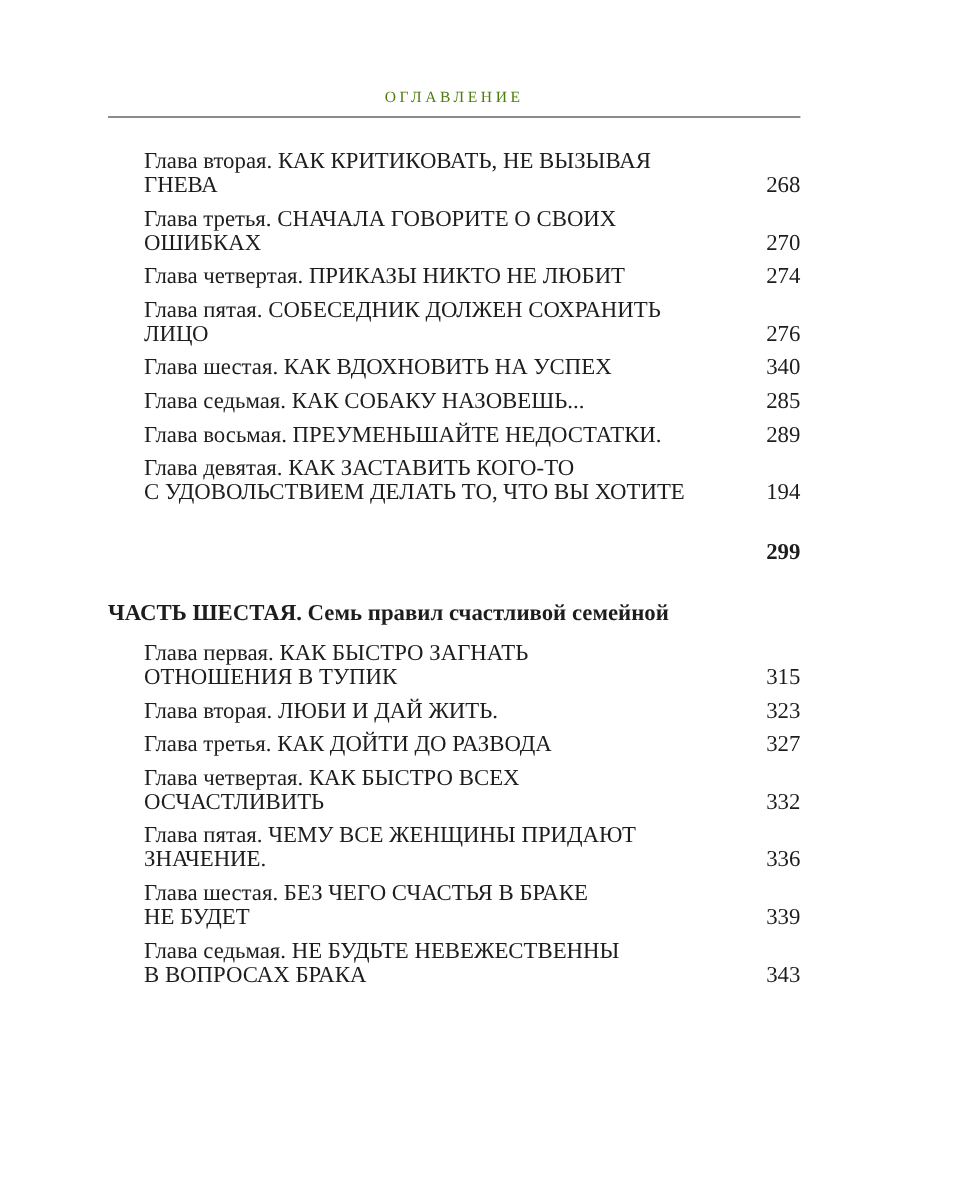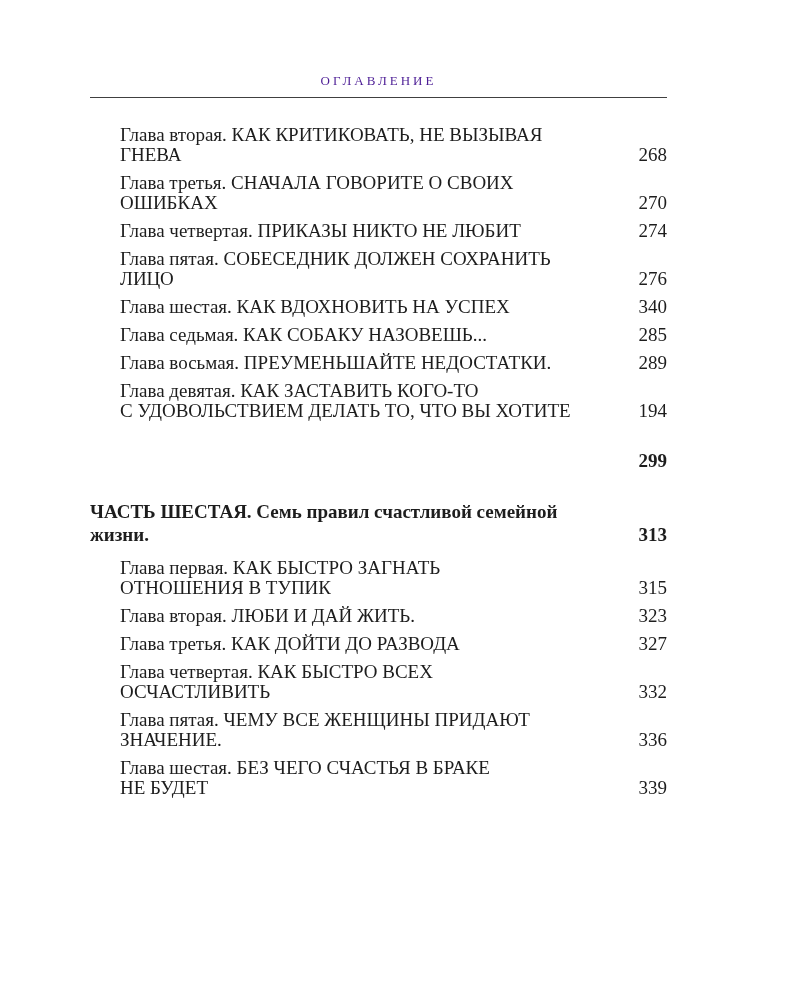--- a/index.html
+++ b/index.html
@@ -24,21 +24,21 @@
     position: absolute;
     left: 90px;
     top: 73px;
     width: 577px;
   }
   .header-title {
     text-align: center;
     font-size: 13px;
     line-height: 16px;
     letter-spacing: 3px;
-    color: #4c1d95;
+    color: #4d7c0f;
   }
   .header-rule {
     border: none;
     border-top: 1.5px solid #404040;
     margin: 8px 0 0 0;
     height: 0;
   }
   .toc {
     margin-top: 27px;
     font-size: 19px;
@@ -156,25 +156,20 @@
           </div>
         </div>
         <div class="entry part">
           <div class="line leader-row">
             <span class="leader"></span>
             <span class="pagenum">299</span>
           </div>
         </div>
         <div class="entry part">
           <div class="line">ЧАСТЬ ШЕСТАЯ. Семь правил счастливой семейной</div>
-          <div class="line leader-row">
-            <span class="txt">жизни.</span>
-            <span class="leader"></span>
-            <span class="pagenum">313</span>
-          </div>
         </div>
         <div class="entry chapter">
           <div class="line">Глава первая. КАК БЫСТРО ЗАГНАТЬ</div>
           <div class="line leader-row">
             <span class="txt">ОТНОШЕНИЯ В ТУПИК</span>
             <span class="leader"></span>
             <span class="pagenum">315</span>
           </div>
         </div>
         <div class="entry chapter">
@@ -206,17 +201,25 @@
             <span class="leader"></span>
             <span class="pagenum">336</span>
           </div>
         </div>
         <div class="entry chapter">
           <div class="line">Глава шестая. БЕЗ ЧЕГО СЧАСТЬЯ В БРАКЕ</div>
           <div class="line leader-row">
             <span class="txt">НЕ БУДЕТ</span>
             <span class="leader"></span>
             <span class="pagenum">339</span>
+          </div>
+        </div>
+        <div class="entry chapter">
+          <div class="line">Глава седьмая. НЕ БУДЬТЕ НЕВЕЖЕСТВЕННЫ</div>
+          <div class="line leader-row">
+            <span class="txt">В ВОПРОСАХ БРАКА</span>
+            <span class="leader"></span>
+            <span class="pagenum">343</span>
           </div>
         </div>
       </div>
   </div>
 </div>
 
 </body></html>

